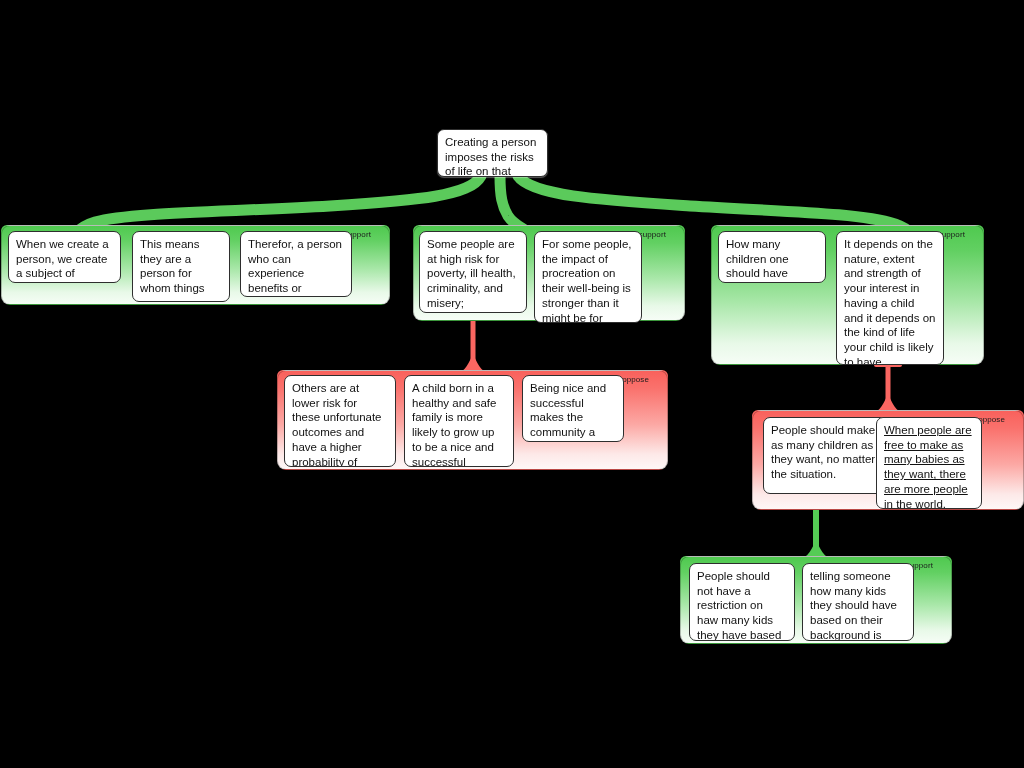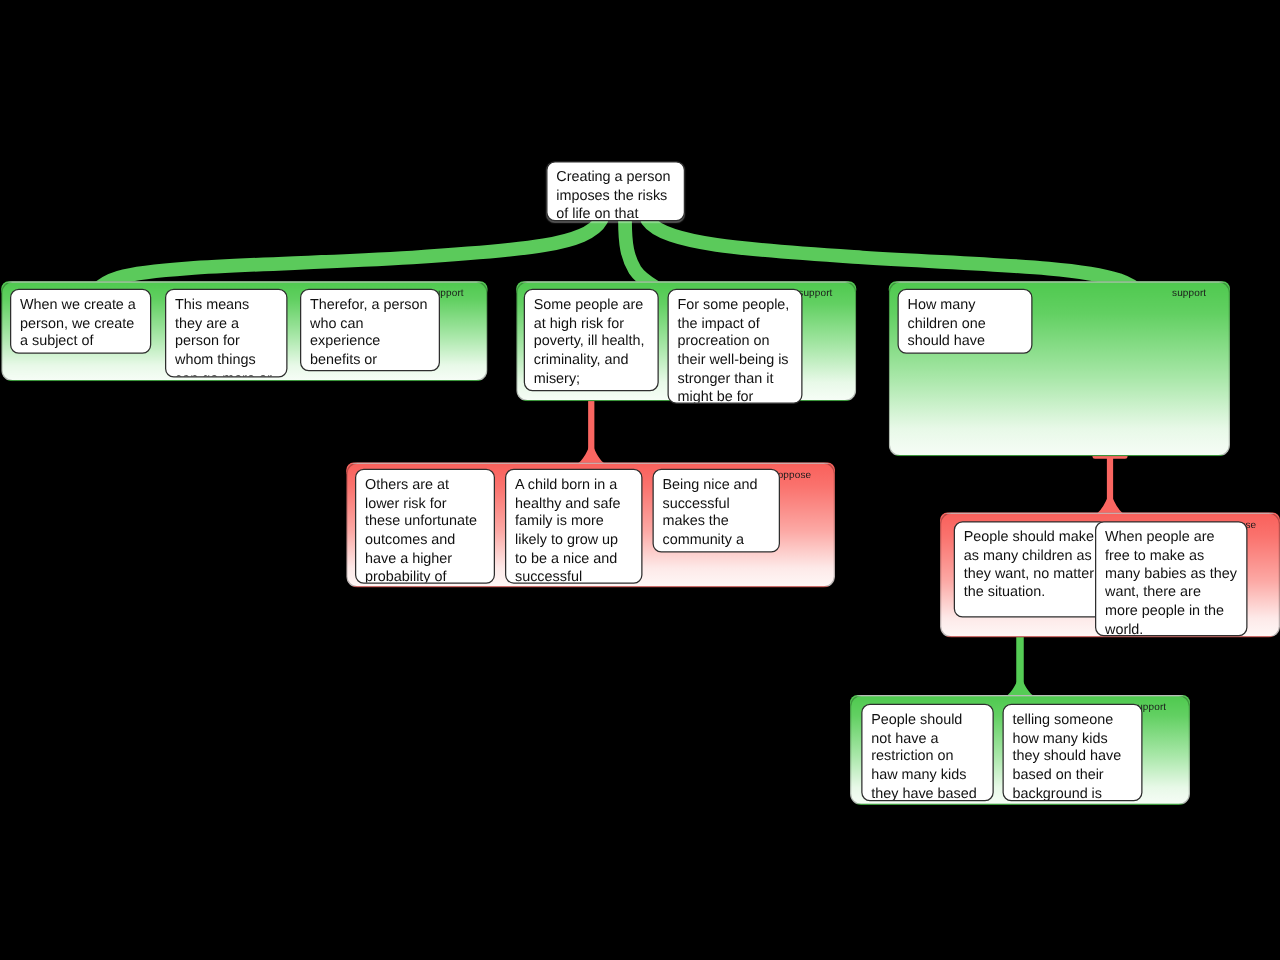--- a/index.html
+++ b/index.html
@@ -110,33 +110,34 @@
   <div class="group support" style="left:413px; top:225px; width:272px; height:96px;">
     <span class="group-label">support</span>
   </div>
   <div class="node" style="left:419px; top:231px; width:108px; height:82px;">Some people are at high risk for poverty, ill health, criminality, and misery;</div>
   <div class="node" style="left:534px; top:231px; width:108px; height:92px;">For some people, the impact of procreation on their well-being is stronger than it might be for others</div>
 
   <div class="group support" style="left:711px; top:225px; width:273px; height:140px;">
     <span class="group-label">support</span>
   </div>
   <div class="node" style="left:718px; top:231px; width:108px; height:52px;">How many children one should have depends.</div>
+  <div class="node" style="left:836px; top:231px; width:108px; height:134px;">It depends on the nature, extent and strength of your interest in having a child and it depends on the kind of life your child is likely to have.</div>
 
   <div class="group oppose" style="left:277px; top:370px; width:391px; height:100px;">
     <span class="group-label">oppose</span>
   </div>
   <div class="node" style="left:284px; top:375px; width:112px; height:92px;">Others are at lower risk for these unfortunate outcomes and have a higher probability of flourishing.</div>
   <div class="node" style="left:404px; top:375px; width:110px; height:92px;">A child born in a healthy and safe family is more likely to grow up to be a nice and successful person.</div>
   <div class="node" style="left:522px; top:375px; width:102px; height:67px;">Being nice and successful makes the community a better place.</div>
 
   <div class="group oppose" style="left:752px; top:410px; width:272px; height:100px;">
     <span class="group-label">oppose</span>
   </div>
   <div class="node" style="left:763px; top:417px; width:124px; height:77px;">People should make as many children as they want, no matter the situation.</div>
-  <div class="node" style="left:876px; top:417px; width:122px; height:92px;">When people are free to make as many babies as they want, there are more people in the world.</div>
+  <div class="node" style="left:876px; top:417px; width:106px; height:92px;text-decoration:underline;">When people are free to make as many babies as they want, there are more people in the world.</div>
 
   <div class="group support" style="left:680px; top:556px; width:272px; height:88px;">
     <span class="group-label">support</span>
   </div>
   <div class="node" style="left:689px; top:563px; width:106px; height:78px;">People should not have a restriction on haw many kids they have based on their background.</div>
   <div class="node" style="left:802px; top:563px; width:112px; height:78px;">telling someone how many kids they should have based on their background is judging them.</div>
 
 </div>
 
 </body></html>

